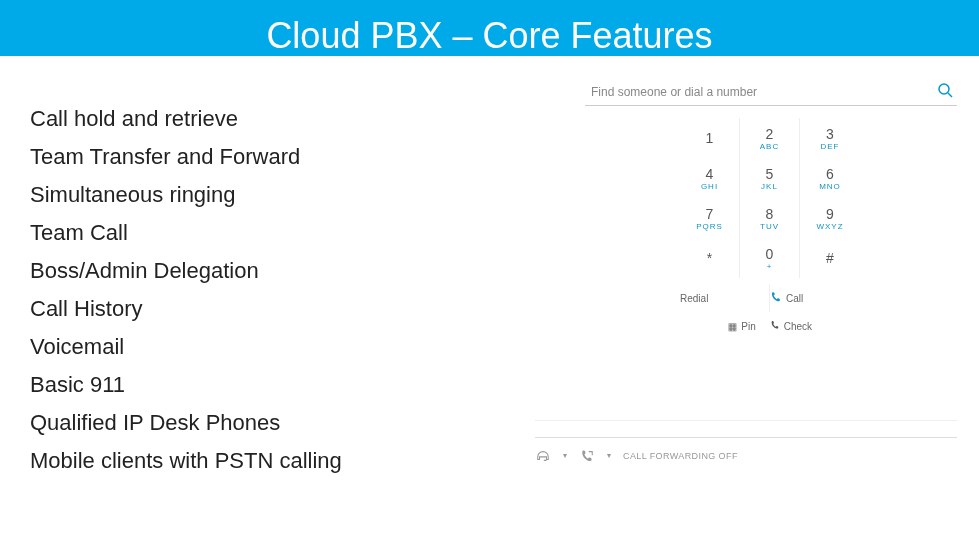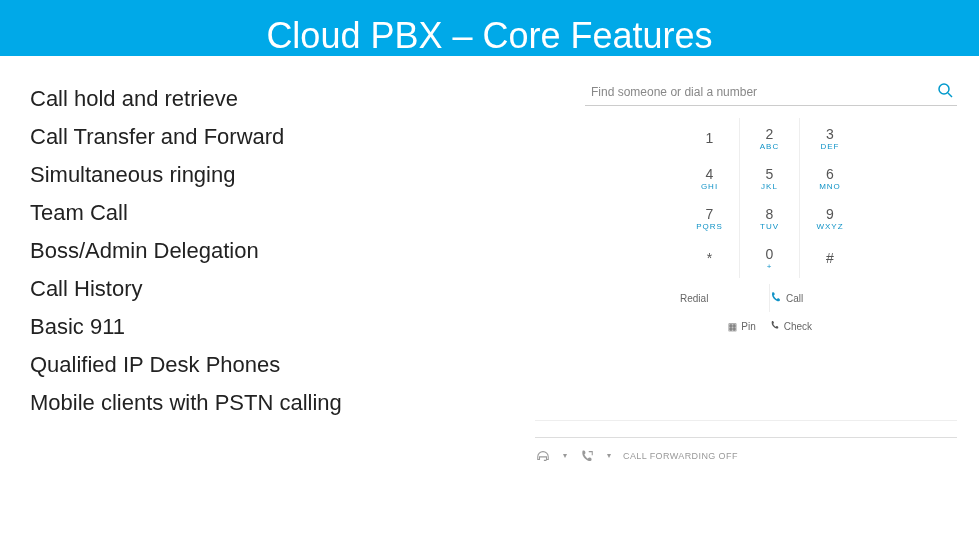--- a/index.html
+++ b/index.html
@@ -1,21 +1,21 @@
 <!DOCTYPE html>
 <html><head>
 <meta charset="utf-8">
 <style>
   * { box-sizing: border-box; margin: 0; padding: 0; }
   html, body { width: 979px; height: 551px; font-family: "Segoe UI", Arial, sans-serif; background: #fff; overflow: hidden; }
   .slide { position: relative; width: 979px; height: 551px; background: #00A9E8; }
   .title-bar { position: absolute; top: 0; left: 0; width: 100%; height: 72px; display: flex; align-items: center; justify-content: center; }
   .title { font-size: 36px; font-weight: 300; color: #fff; }
   .body-area { position: absolute; top: 56px; left: 0; width: 100%; height: 495px; display: flex; }
-  .features-col { width: 475px; padding: 24px 30px; background: #fff; color: #222; }
+  .features-col { width: 475px; padding: 44px 30px; background: #fff; color: #222; }
   .feature-item { font-size: 22px; line-height: 38px; font-weight: 400; }
   .app-col { flex: 1; background: #fff; position: relative; }
   .app-window { position: absolute; left: 0; top: 0; right: 0; bottom: 0; }
   .search-row { position: absolute; top: 22px; left: 110px; right: 22px; height: 28px; border-bottom: 1px solid #ccc; display: flex; align-items: center; justify-content: space-between; }
   .search-placeholder { font-size: 12px; color: #888; margin-left: 6px; }
   .search-icon { color: #0099CC; font-size: 16px; font-weight: bold; margin-right: 4px; }
   .dialpad { position: absolute; top: 62px; left: 205px; width: 180px; }
   .dial-row { display: flex; }
   .dial-key { width: 60px; height: 40px; display: flex; flex-direction: column; align-items: center; justify-content: center; border-right: 1px solid #eee; }
   .dial-key:last-child { border-right: none; }
@@ -37,25 +37,26 @@
 </head>
 <body>
 
 <div class="slide">
   <div class="title-bar">
     <div class="title">Cloud PBX – Core Features</div>
   </div>
   <div class="body-area">
     <div class="features-col">
       <div class="feature-item">Call hold and retrieve</div>
-      <div class="feature-item">Call Transfer and Forward</div>
+      <div class="feature-item">Team Transfer and Forward</div>
       <div class="feature-item">Simultaneous ringing</div>
       <div class="feature-item">Team Call</div>
       <div class="feature-item">Boss/Admin Delegation</div>
       <div class="feature-item">Call History</div>
+      <div class="feature-item">Voicemail</div>
       <div class="feature-item">Basic 911</div>
       <div class="feature-item">Qualified IP Desk Phones</div>
       <div class="feature-item">Mobile clients with PSTN calling</div>
     </div>
     <div class="app-col">
       <div class="app-window">
         <div class="search-row">
           <span class="search-placeholder">Find someone or dial a number</span>
           <span class="search-icon">
             <svg width="16" height="16" viewBox="0 0 16 16">

